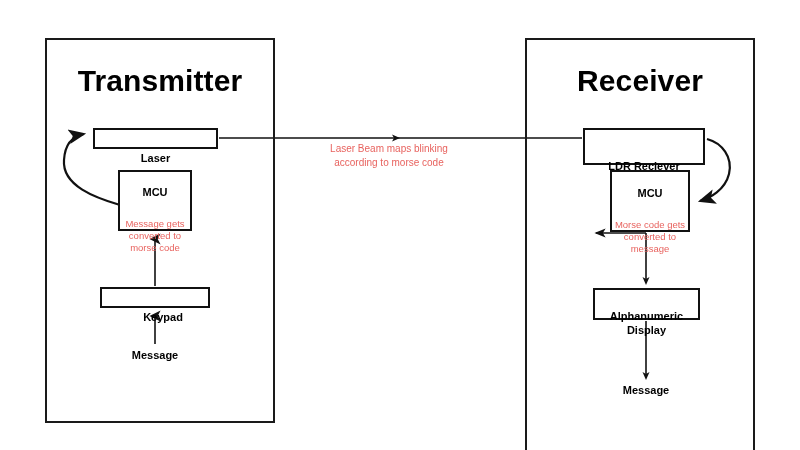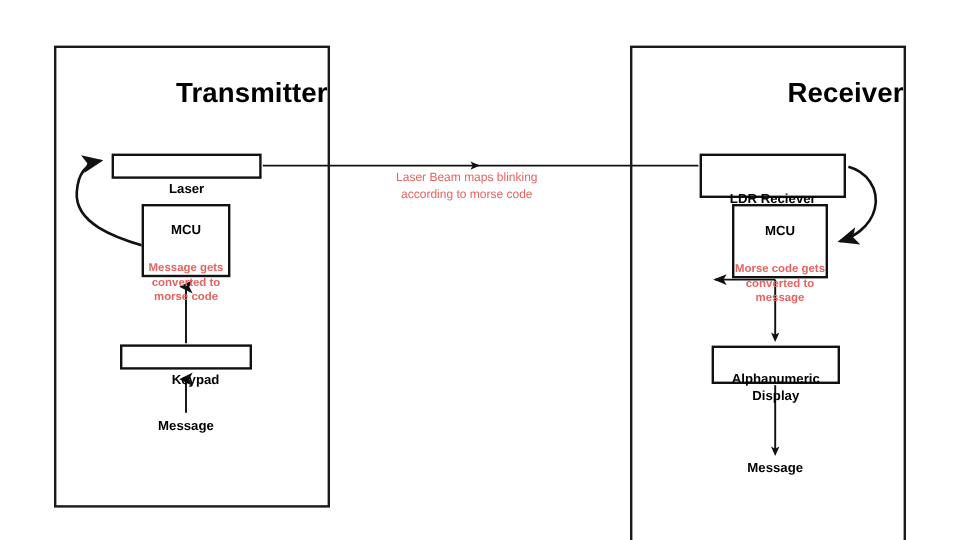--- a/index.html
+++ b/index.html
@@ -24,22 +24,22 @@
     border: 2.5px solid #1a1a1a;
     background: transparent;
     box-sizing: border-box;
   }
   #frame-transmitter { left: 45px;  top: 38px; width: 230px; height: 385px; }
   #frame-receiver    { left: 525px; top: 38px; width: 230px; height: 435px; padding-left: 20px; }
 
   .system-title {
     position: absolute;
     width: 100%;
-    text-align: right;
-    font-size: 23px;
+    text-align: center;
+    font-size: 30px;
     font-weight: bold;
     color: #000000;
     letter-spacing: 0.1px;
     top: 26px;
     left: 0;
     line-height: 1;
   }
 
   
   .block {
@@ -55,21 +55,21 @@
   }
   .block-title {
     font-size: 11px;
     font-weight: bold;
     color: #000000;
     line-height: 1.25;
     margin-top: 40px;
   }
   .block-note {
     font-size: 9.5px;
-    font-weight: bold;
+    font-weight: normal;
     color: #e8635f;
     line-height: 1.28;
     margin-top: 18px;
     white-space: pre-line;
   }
 
   
   #block-laser   { left: 93px;  top: 128px; width: 125px; height: 21px; }
   #block-mcu-tx  { left: 118px; top: 170px; width: 74px;  height: 61px; }
   #block-keypad  { left: 100px; top: 287px; width: 110px; height: 21px; padding-left: 16px; }

